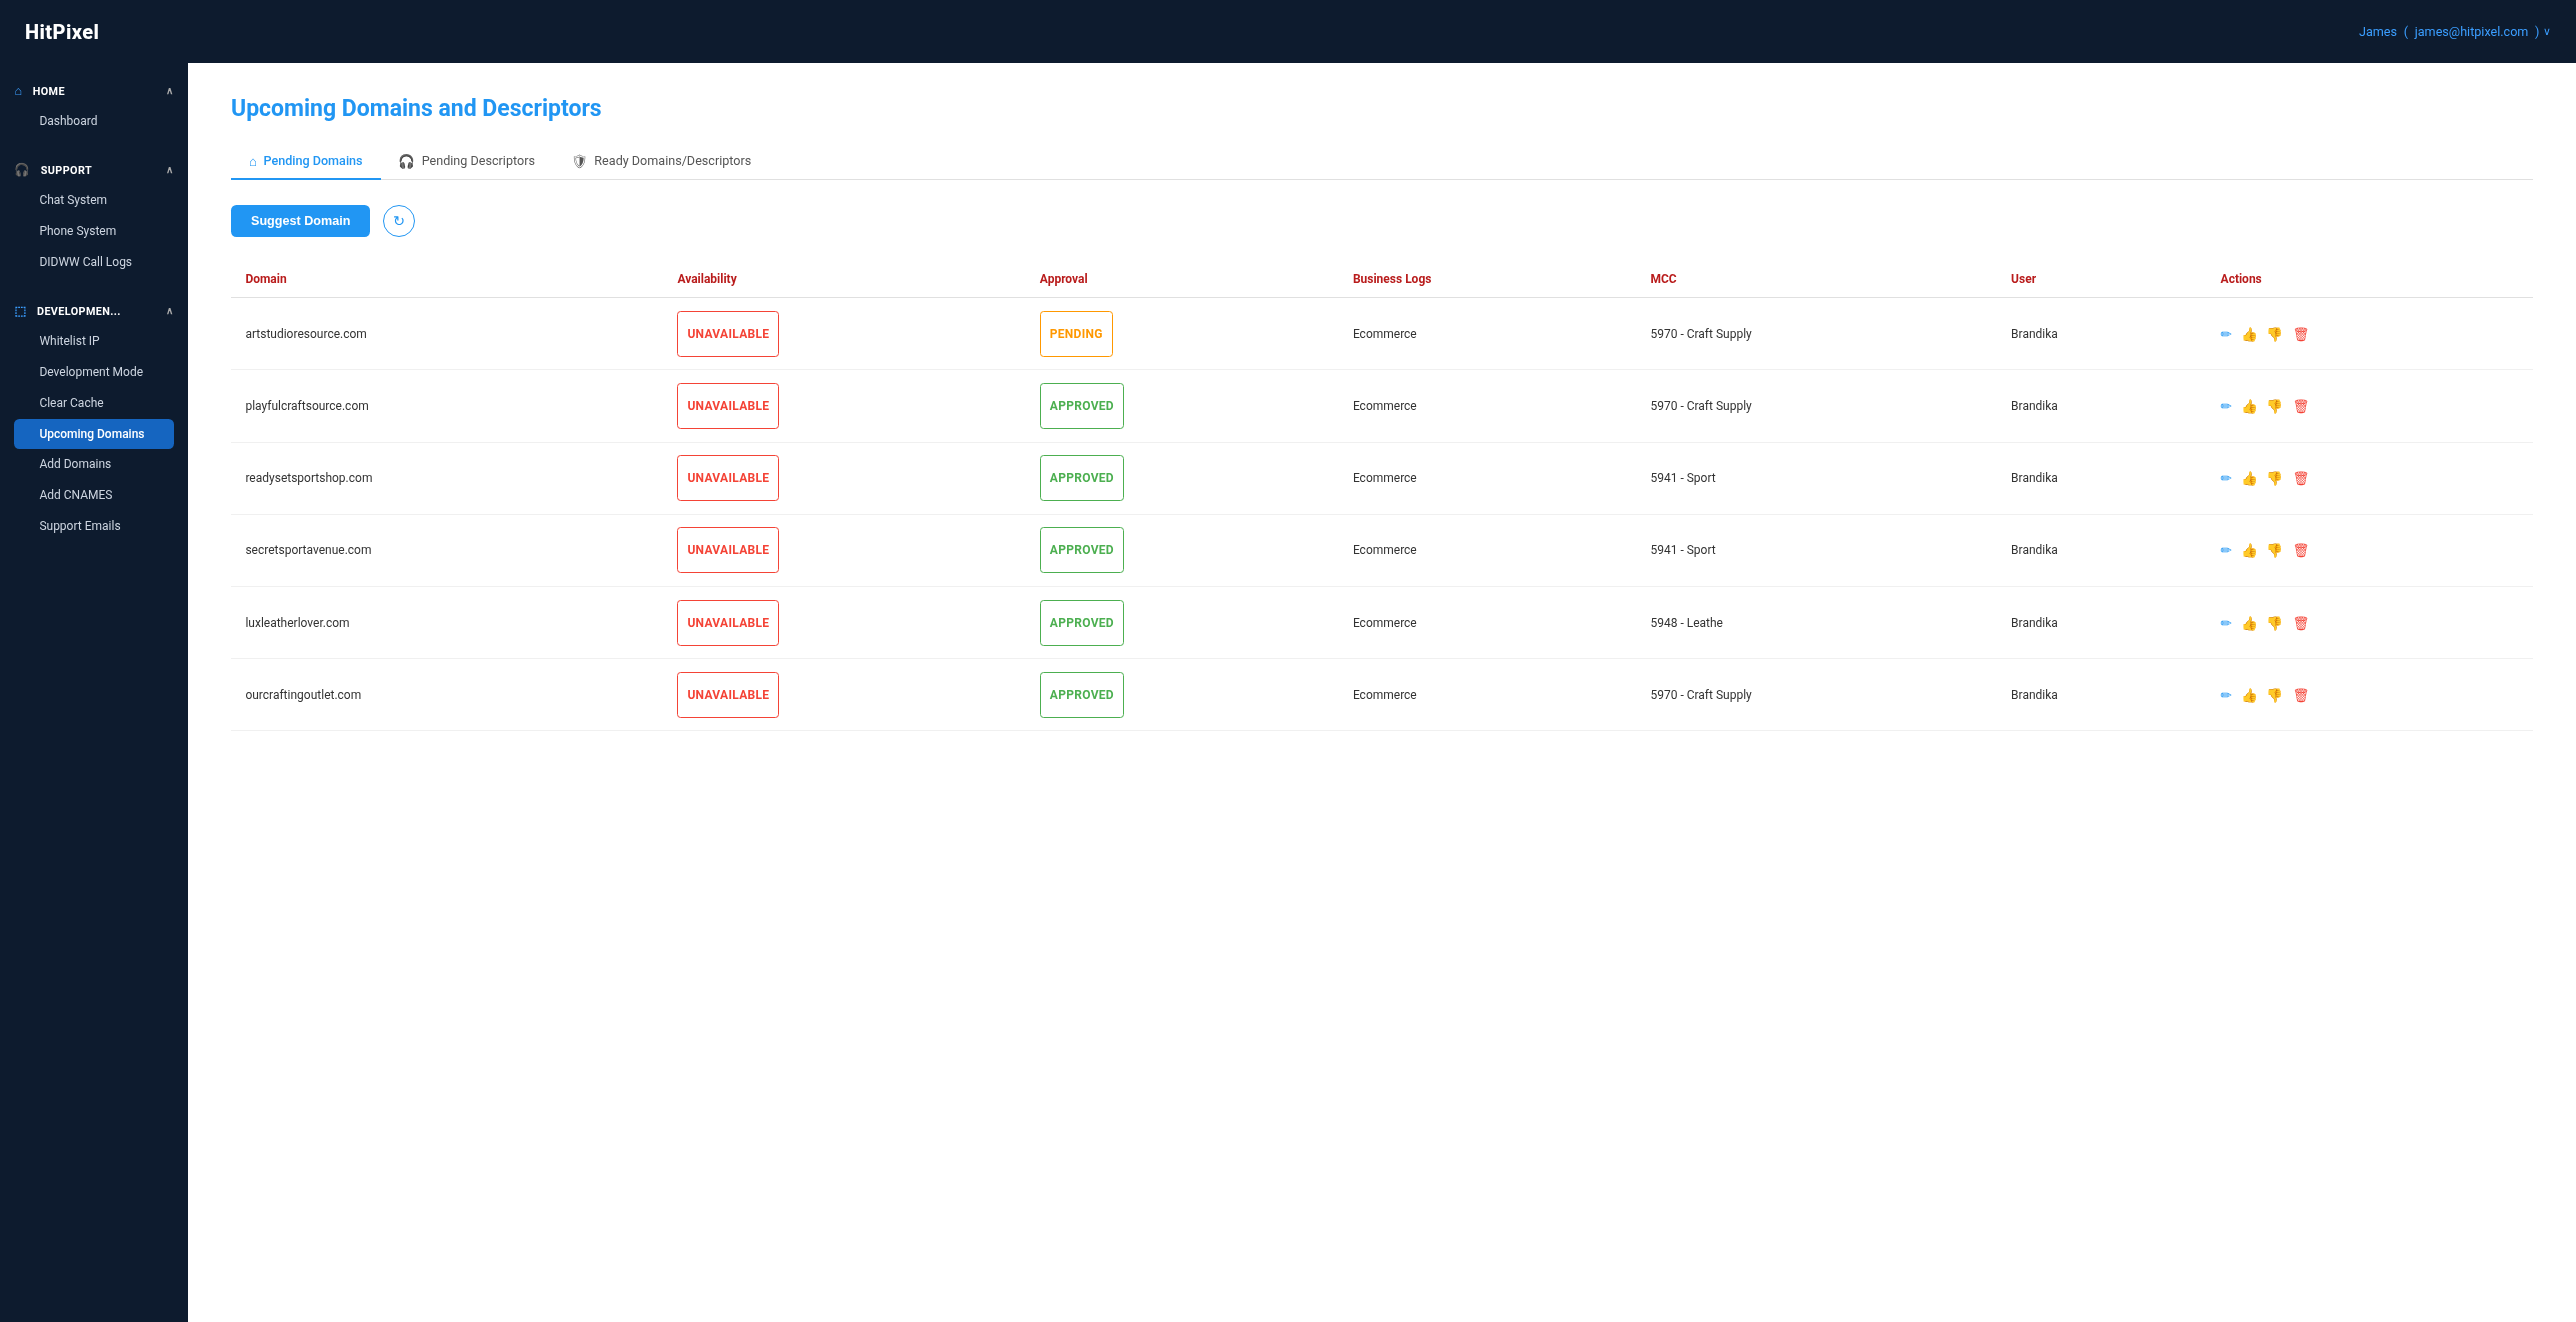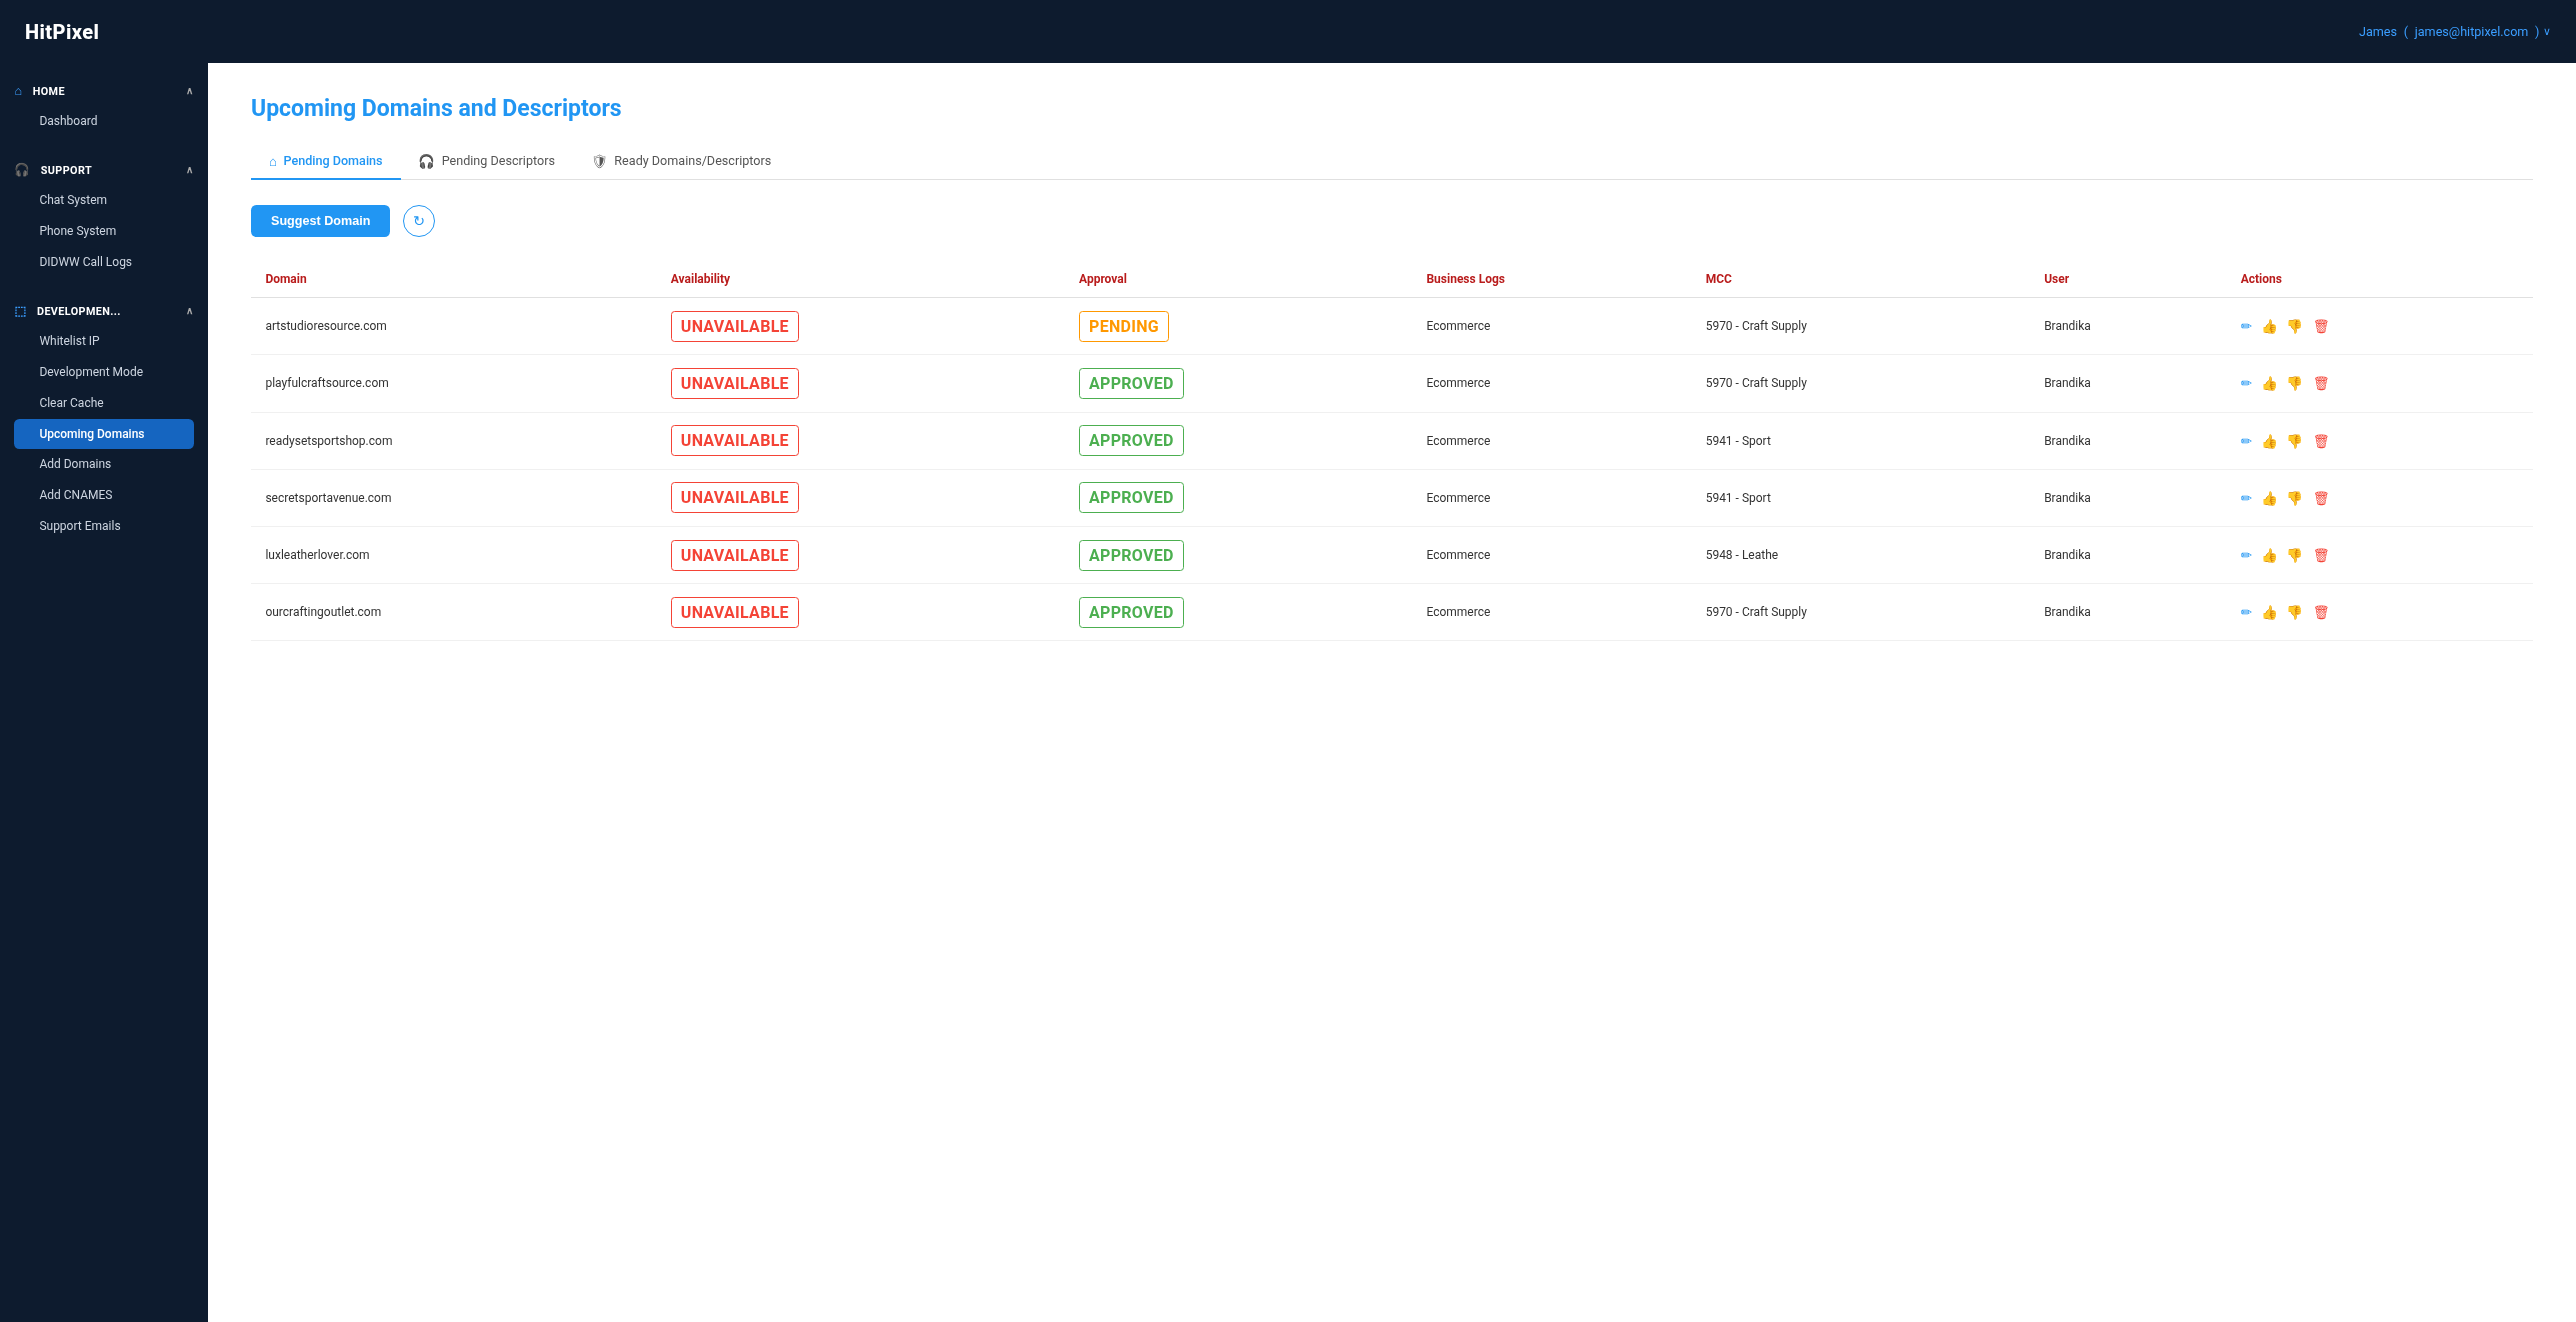--- a/index.html
+++ b/index.html
@@ -34,21 +34,21 @@
 
     
     .layout {
       display: flex;
       flex: 1;
       overflow: hidden;
     }
 
     
     .sidebar {
-      width: 208px;
+      width: 188px;
       background: #0d1b2e;
       flex-shrink: 0;
       overflow-y: auto;
       padding-bottom: 18px;
     }
     .sidebar-section {
       padding: 12.6px 14.4px 5.4px;
     }
     .sidebar-section-header {
       display: flex;
@@ -169,23 +169,23 @@
       border-bottom: 0.9px solid #f0f0f0;
     }
     tbody td {
       padding: 12.6px 14.4px;
       font-size: 12px;
       color: #333;
       vertical-align: middle;
     }
     .badge {
       display: inline-block;
-      padding: 5px 9px;
+      padding: 15px 9px;
       border-radius: 3.6px;
-      font-size: 16px;
+      font-size: 12px;
       font-weight: 700;
       letter-spacing: 0.3px;
     }
     .badge-unavailable {
       border: 1.3px solid #f44336;
       color: #f44336;
       background: transparent;
     }
     .badge-pending {
       border: 1.3px solid #ff9800;

